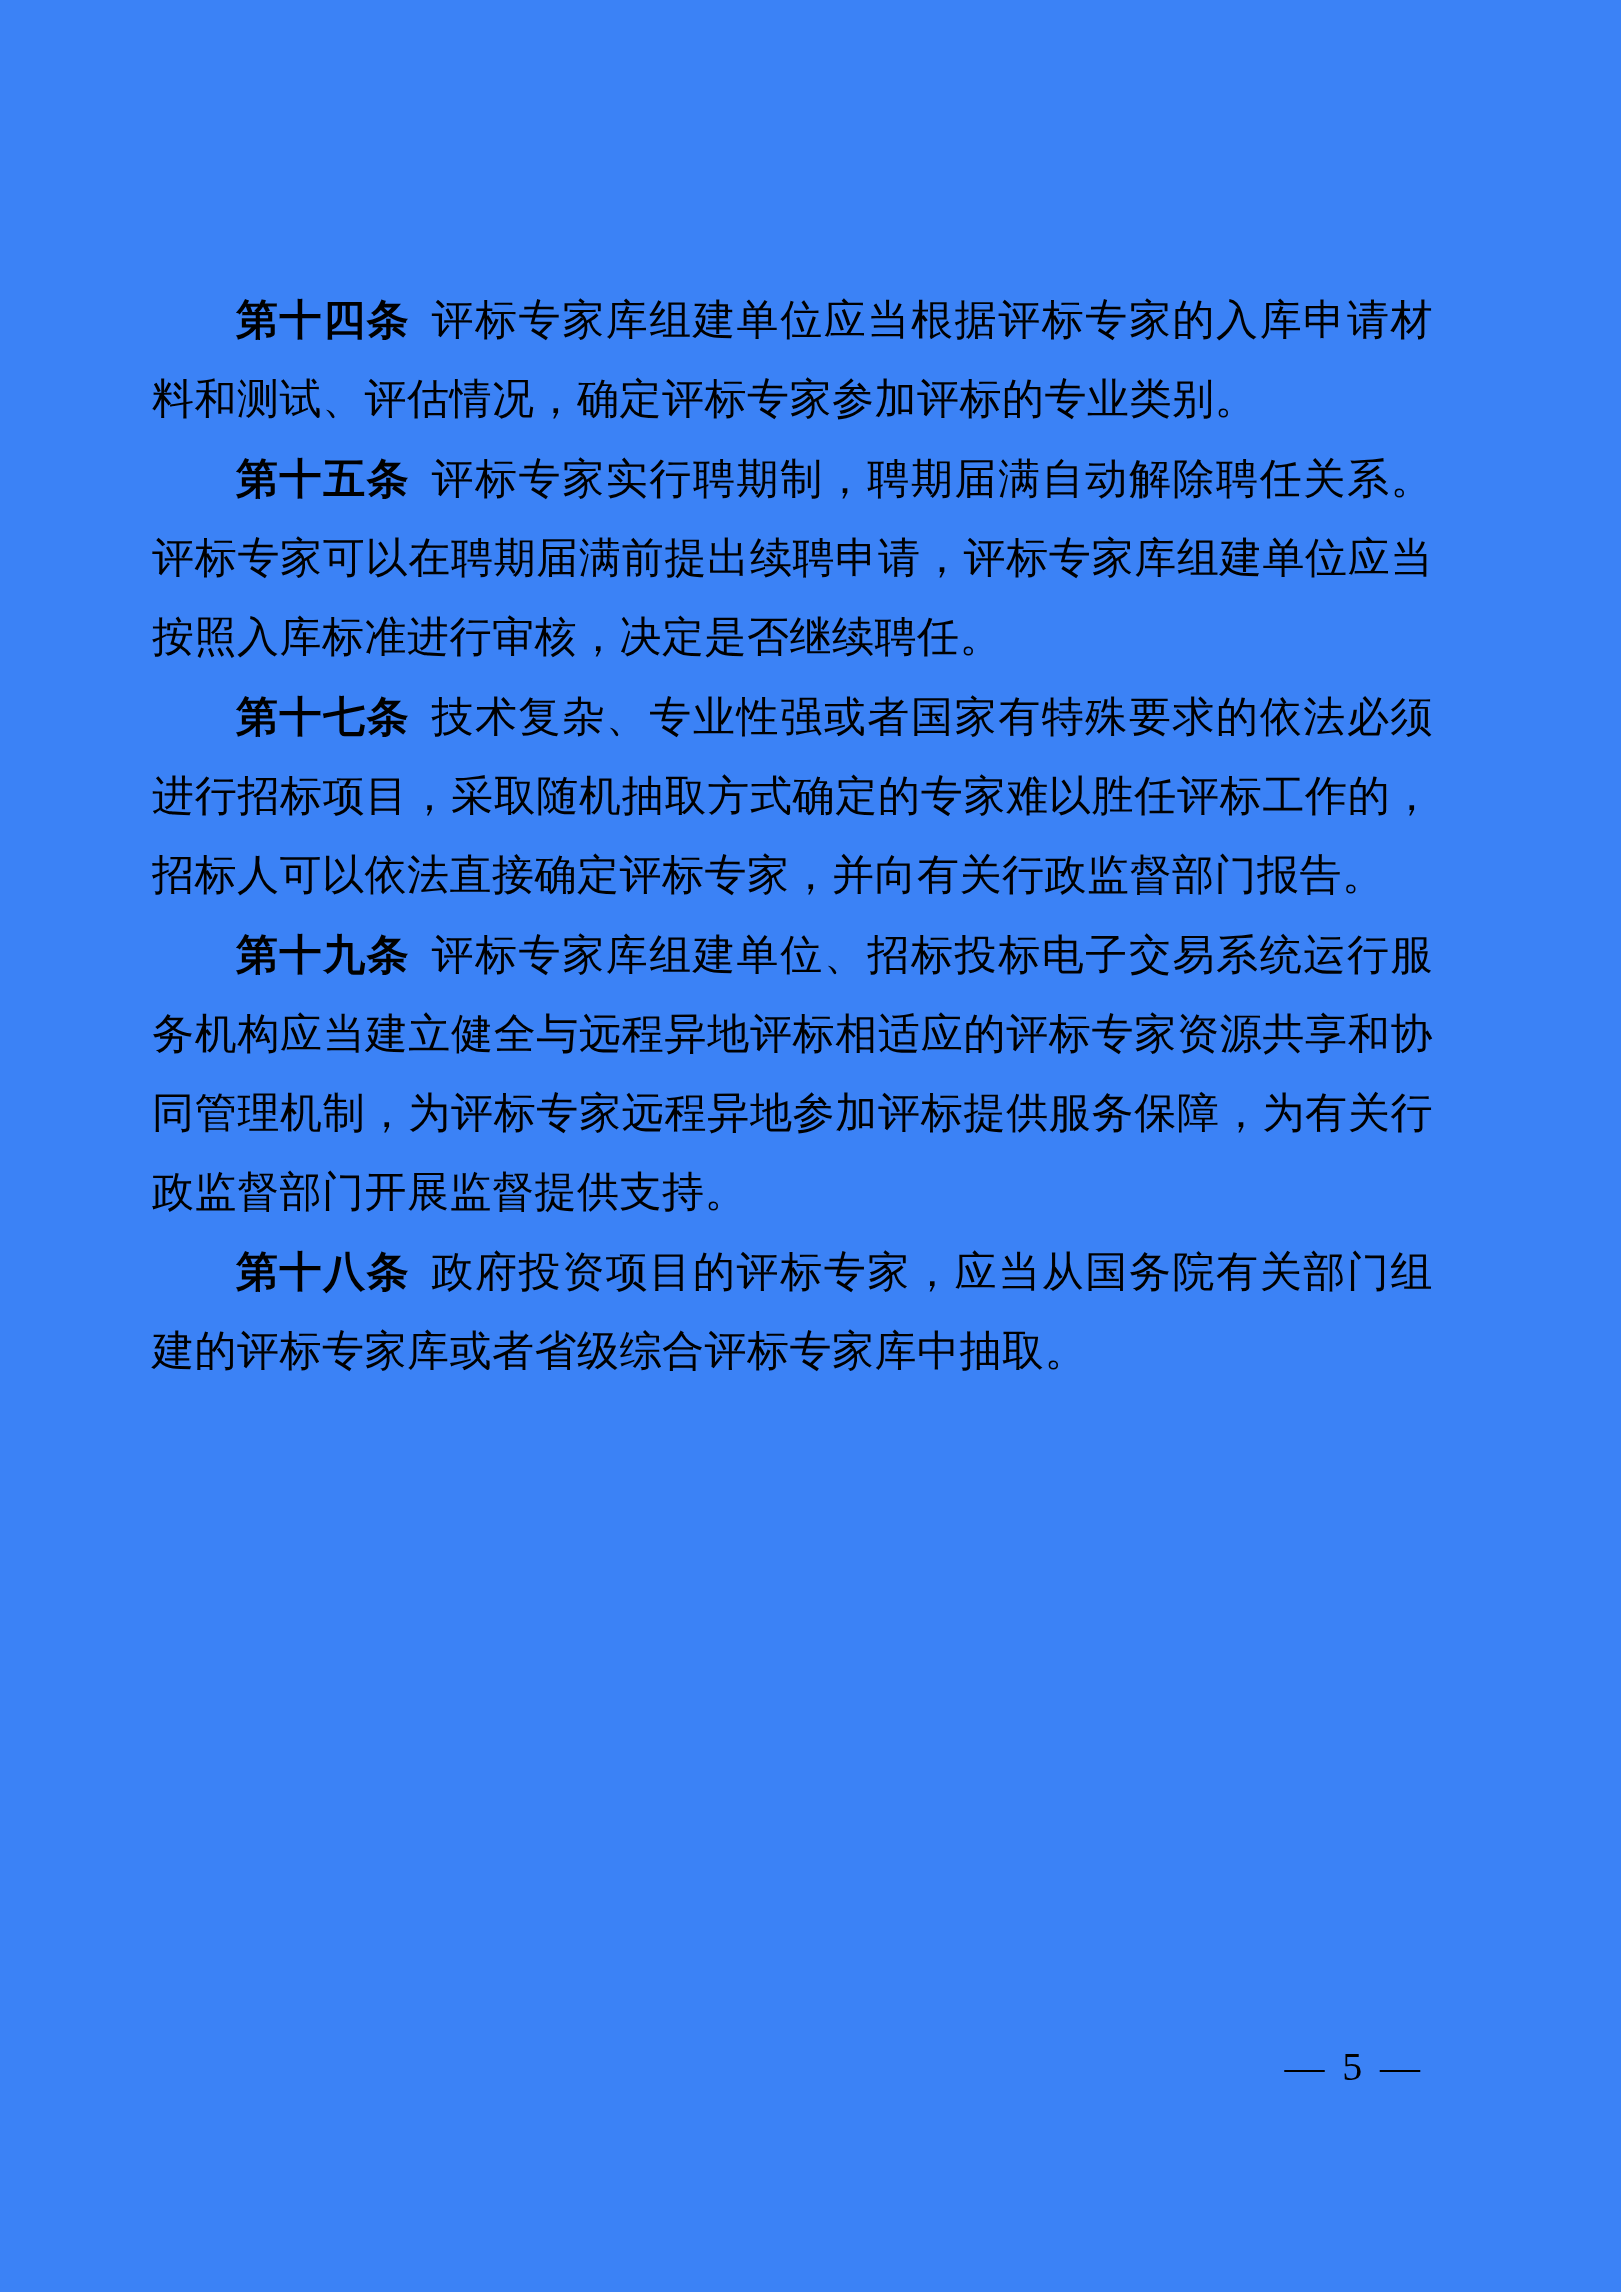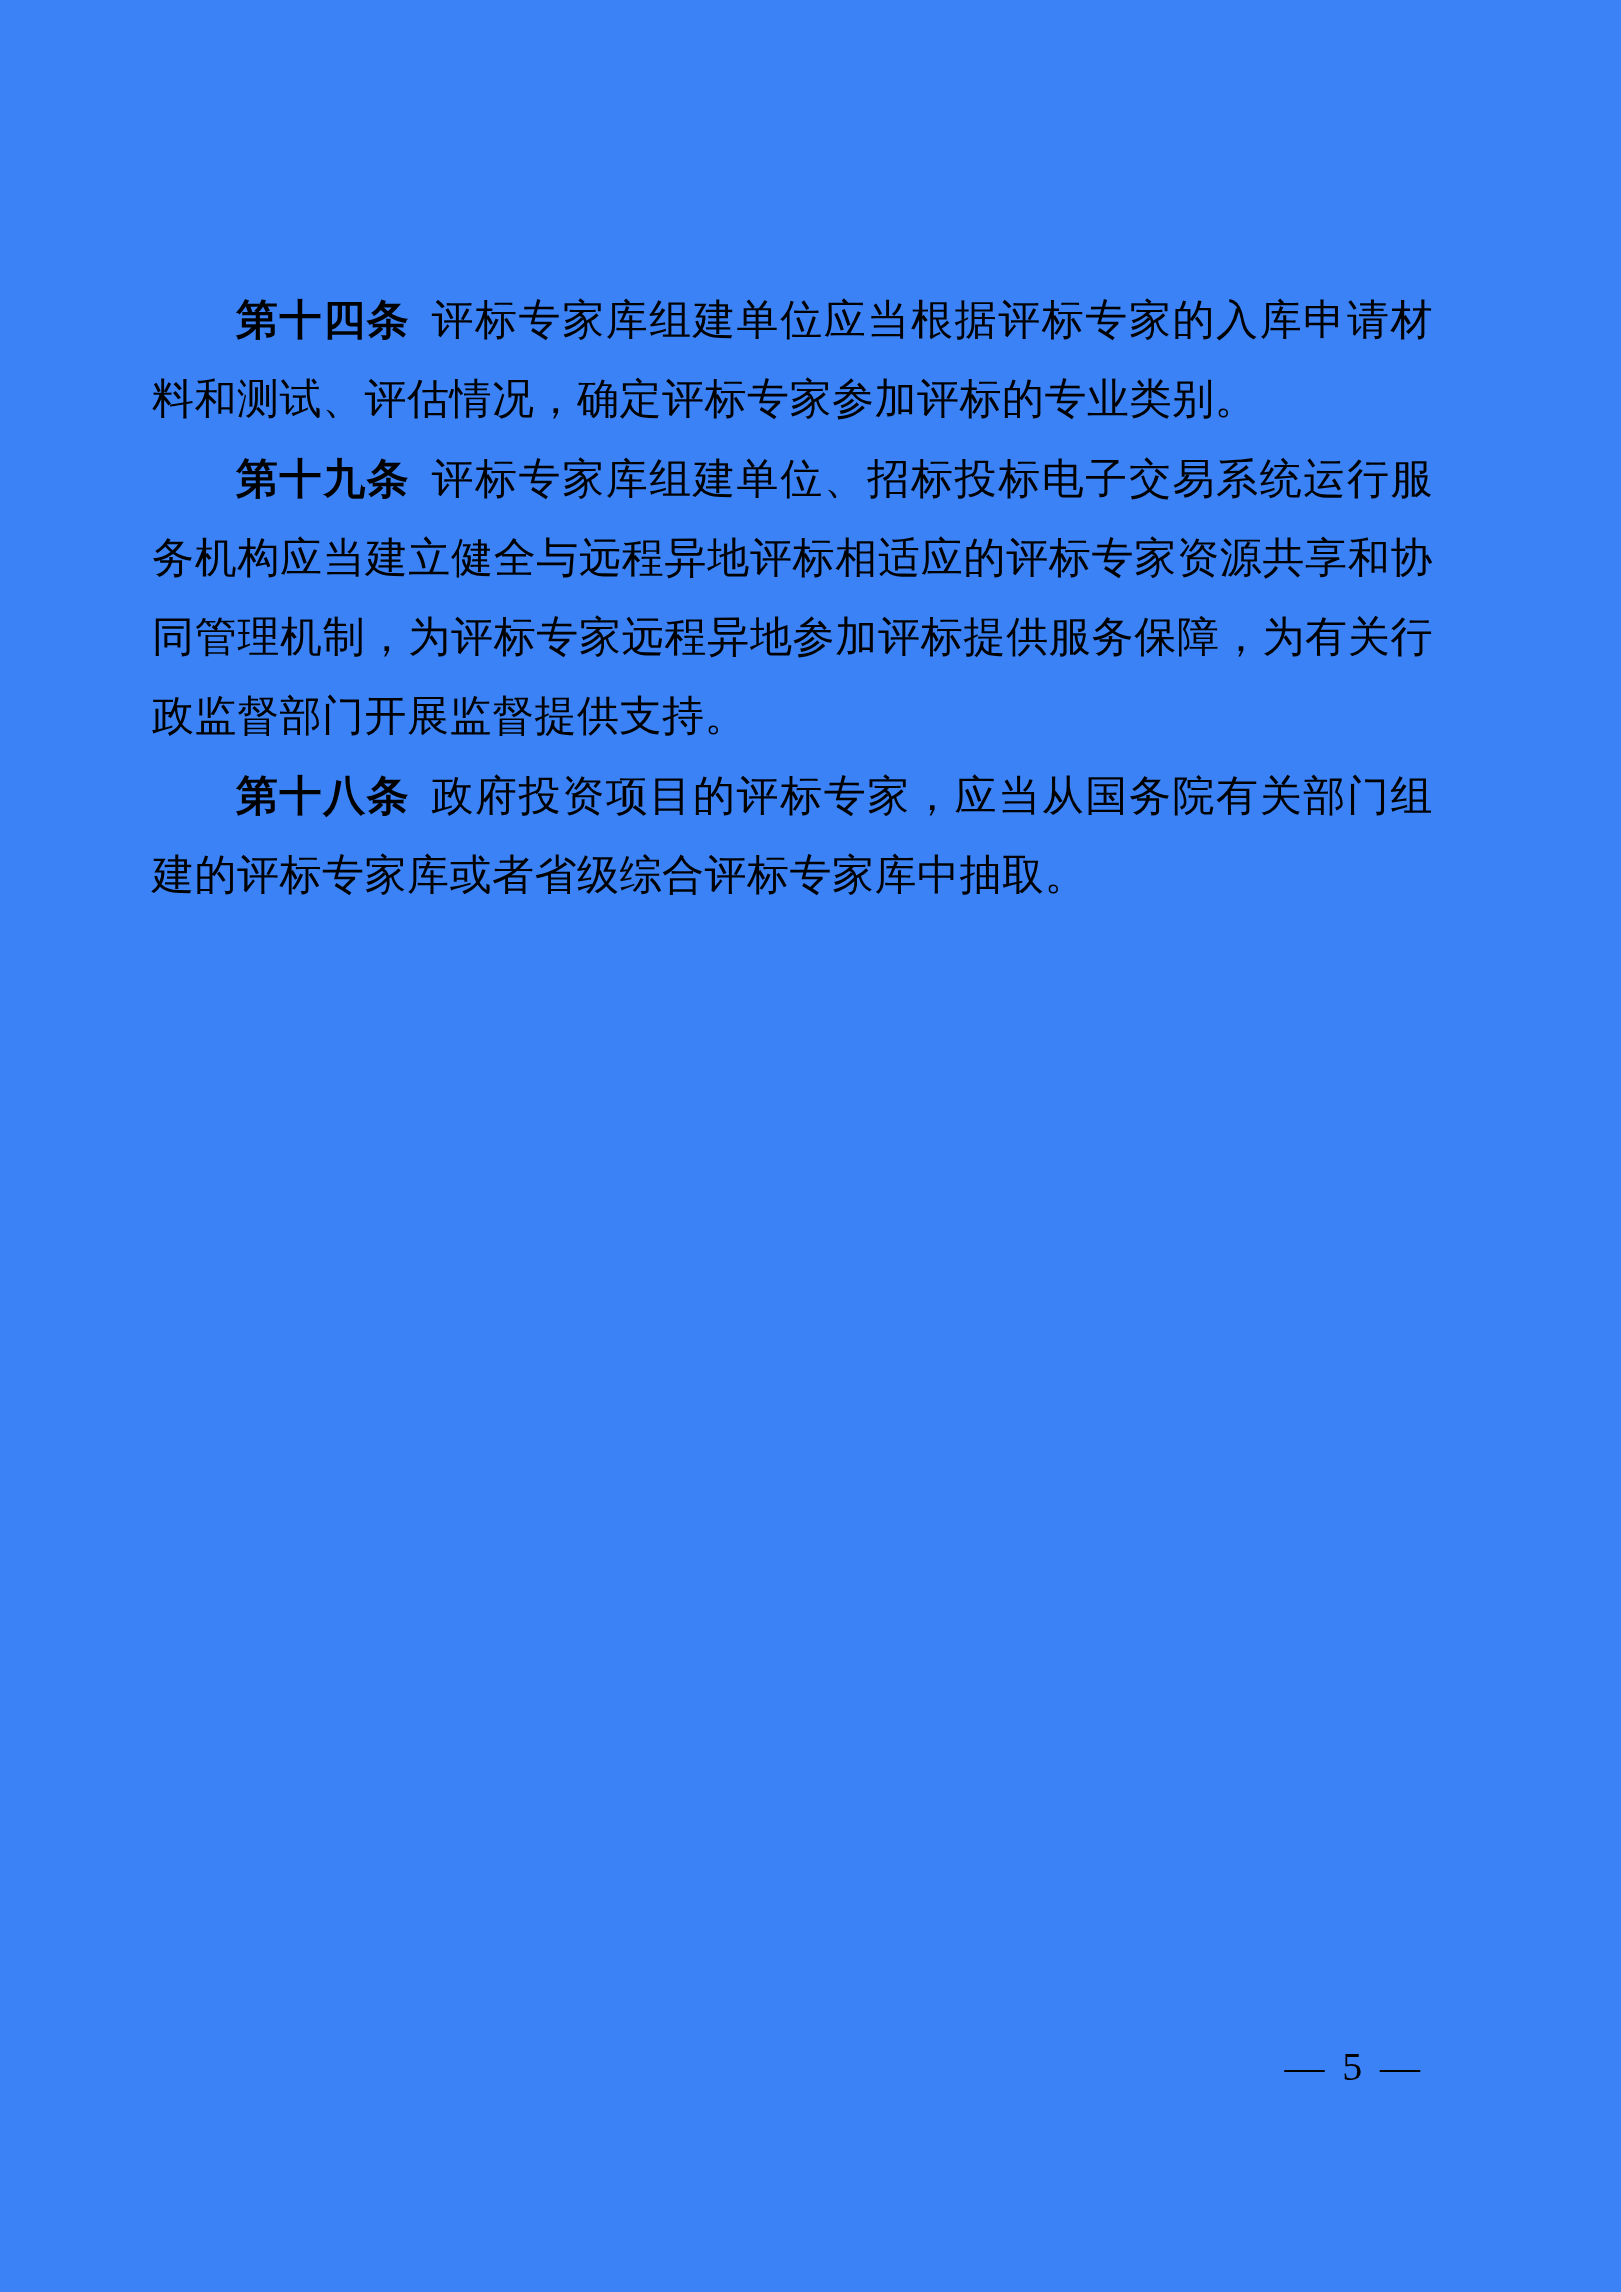--- a/index.html
+++ b/index.html
@@ -54,24 +54,26 @@
   }
 </style>
 </head>
 <body>
 
 <div class="page">
   <div class="content">
 
     <p class="para"><span class="term">第十四条</span><span>评标专家库组建单位应当根据评标专家的入库申请材料和测试、评估情况，确定评标专家参加评标的专业类别。</span></p>
 
+    <p class="para"><span class="term">第十五条</span><span>评标专家实行聘期制，聘期届满自动解除聘任关系。评标专家可以在聘期届满前提出续聘申请，评标专家库组建单位应当按照入库标准进行审核，决定是否继续聘任。</span></p>
 
 
 
 
+    <p class="para"><span class="term">第十七条</span><span>技术复杂、专业性强或者国家有特殊要求的依法必须进行招标项目，采取随机抽取方式确定的专家难以胜任评标工作的，招标人可以依法直接确定评标专家，并向有关行政监督部门报告。</span></p>
 
     <p class="para"><span class="term">第十九条</span><span>评标专家库组建单位、招标投标电子交易系统运行服务机构应当建立健全与远程异地评标相适应的评标专家资源共享和协同管理机制，为评标专家远程异地参加评标提供服务保障，为有关行政监督部门开展监督提供支持。</span></p>
 
     <p class="para"><span class="term">第十八条</span><span>政府投资项目的评标专家，应当从国务院有关部门组建的评标专家库或者省级综合评标专家库中抽取。</span></p>
 
   </div>
 
   <div class="page-number">— 5 —</div>
 </div>
 

